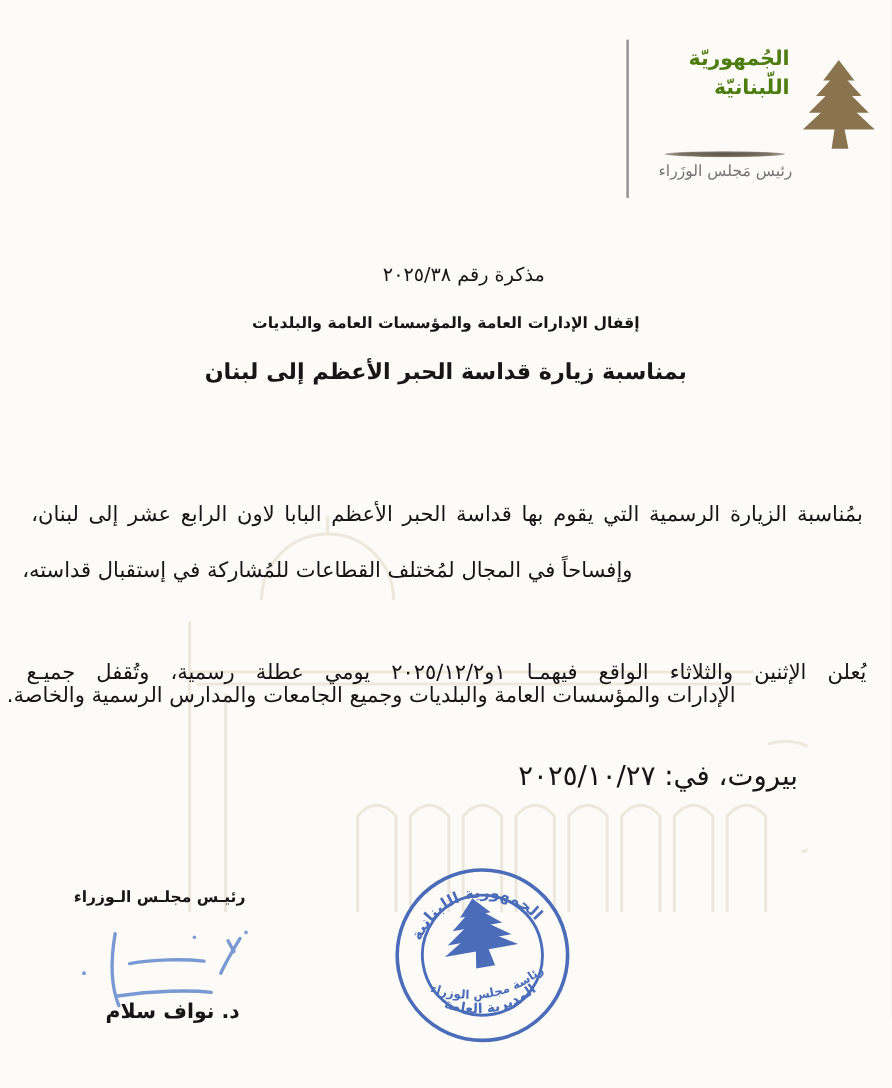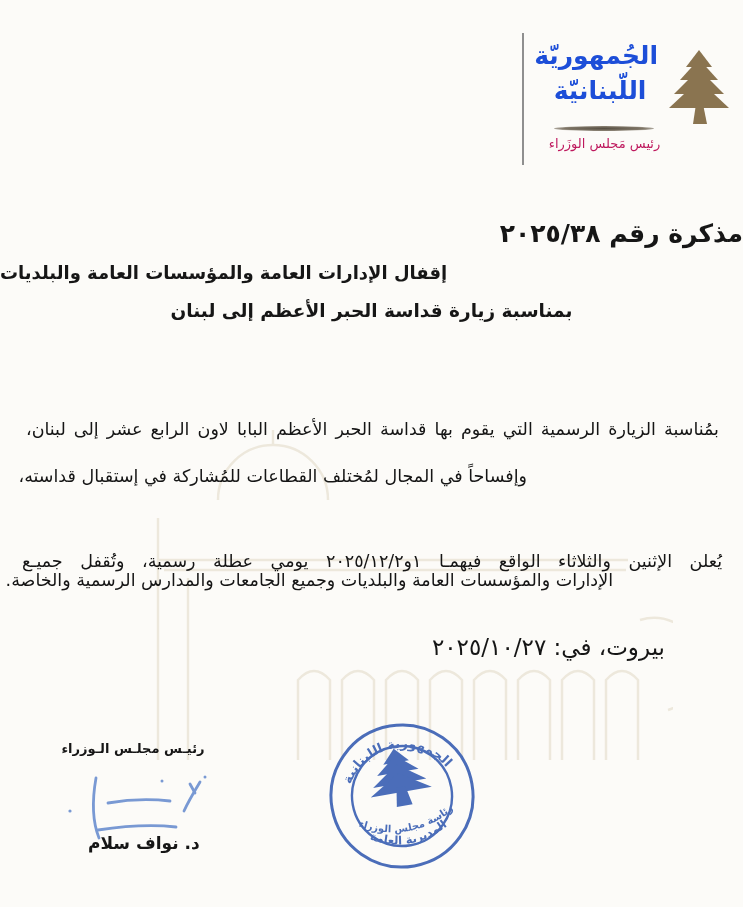--- a/index.html
+++ b/index.html
@@ -17,36 +17,36 @@
 
   
   .watermark{left:128px;top:378px;width:545px;height:415px;opacity:.8;}
   .watermark path{stroke:#eae4d6;stroke-width:2.5;fill:none;}
 
   
   .letterhead{left:522px;top:30px;width:221px;height:140px;}
   .lh-rule{position:absolute;left:0;top:3px;width:2px;height:132px;background:#8f8f8f;}
   .lh-callig{
     position:absolute;left:20px;top:8px;width:116px;
-    font-weight:bold;font-size:25px;line-height:1.4;
-    color:#1d4ed8;text-align:center;white-space:nowrap;
+    font-weight:bold;font-size:17px;line-height:1.4;
+    color:#4d7c0f;text-align:right;white-space:nowrap;
   }
   .lh-cedar{position:absolute;left:144px;top:18px;}
   .lh-divider{
     position:absolute;left:32px;top:96px;width:100px;height:5px;border-radius:50%;
     background:radial-gradient(ellipse at center,#574f43 0%,#7e7566 55%,rgba(126,117,102,0) 95%);
   }
   .lh-office{
     position:absolute;left:10px;top:106px;width:145px;
-    font-size:13px;color:#be185d;text-align:center;white-space:nowrap;
+    font-size:13px;color:#737373;text-align:center;white-space:nowrap;
   }
 
   
-  .memo-number{left:30px;right:0;top:219px;text-align:right;font-size:25px;font-weight:bold;}
-  .subject-1{left:0;right:0;top:262px;text-align:left;font-size:18px;font-weight:bold;}
+  .memo-number{left:30px;right:0;top:219px;text-align:center;font-size:16px;font-weight:normal;}
+  .subject-1{left:0;right:0;top:262px;text-align:center;font-size:13px;font-weight:bold;}
   .subject-2{left:0;right:0;top:300px;text-align:center;font-size:18.5px;font-weight:bold;}
 
   
   .body-line{font-size:17.5px;color:#151515;}
   .p1l1{top:419px;right:24px;left:26px;text-align:justify;text-align-last:justify;white-space:nowrap;}
   .p1l2{top:466px;right:216px;white-space:nowrap;}
   .p2l1{top:551px;right:21px;left:22px;text-align:justify;text-align-last:justify;white-space:nowrap;}
   .p2l2{top:570px;right:130px;white-space:nowrap;}
   .date-line{top:634px;right:78px;font-size:23px;white-space:nowrap;}
 

